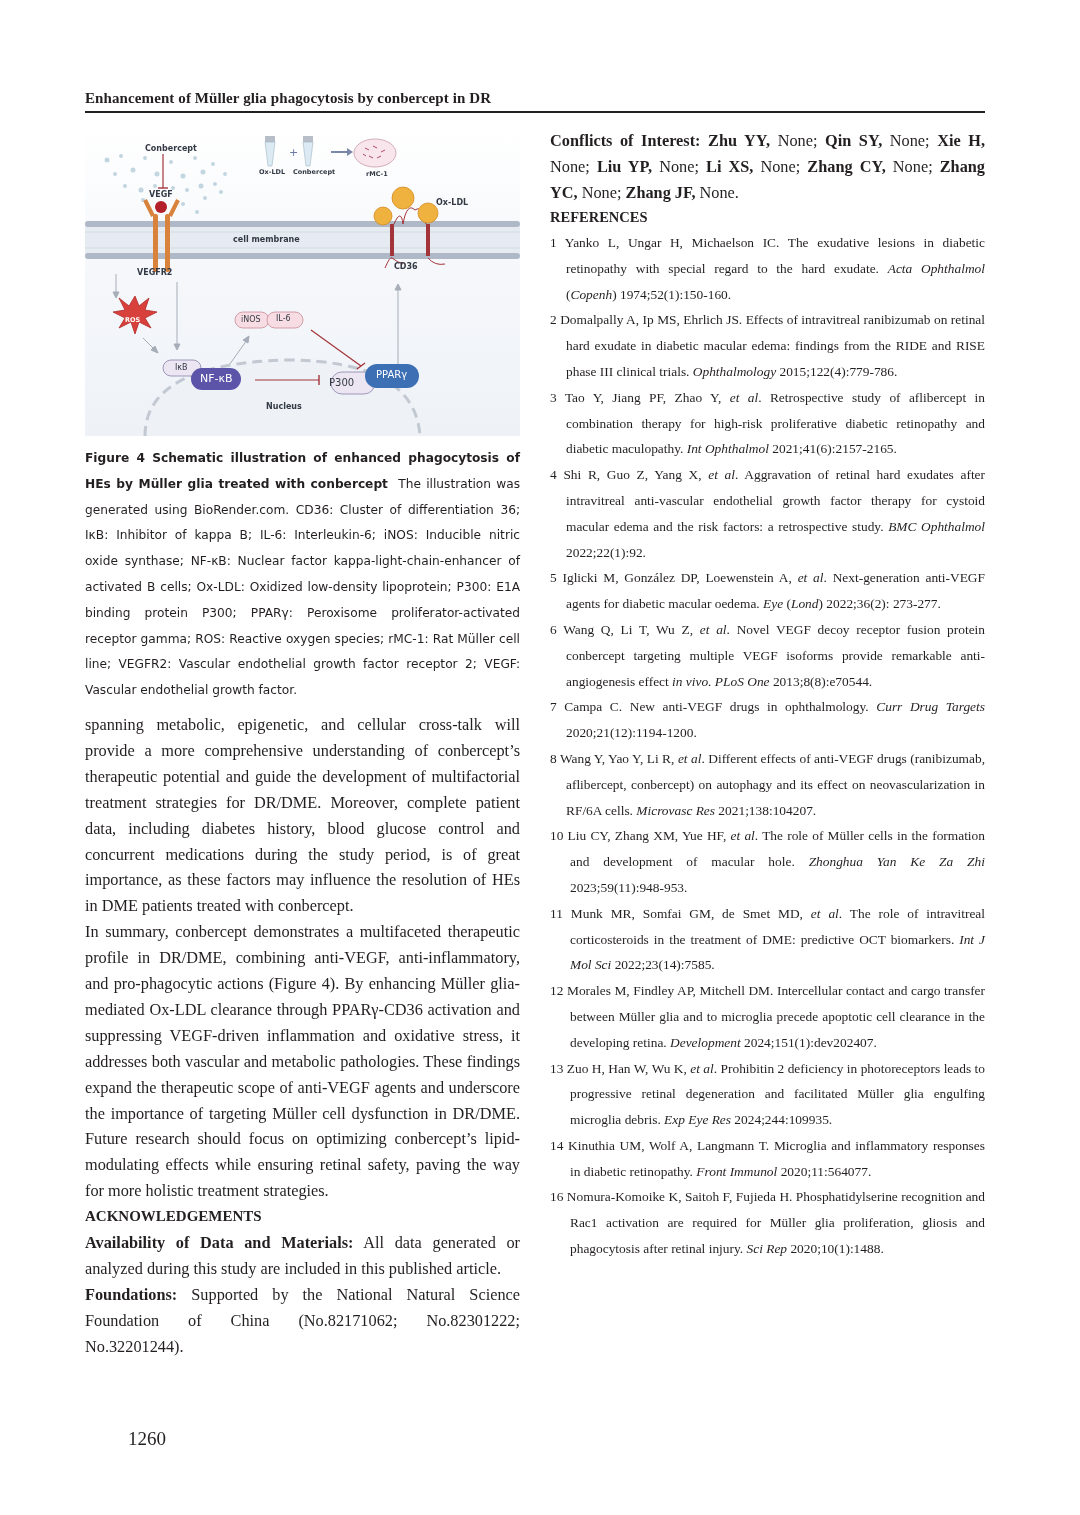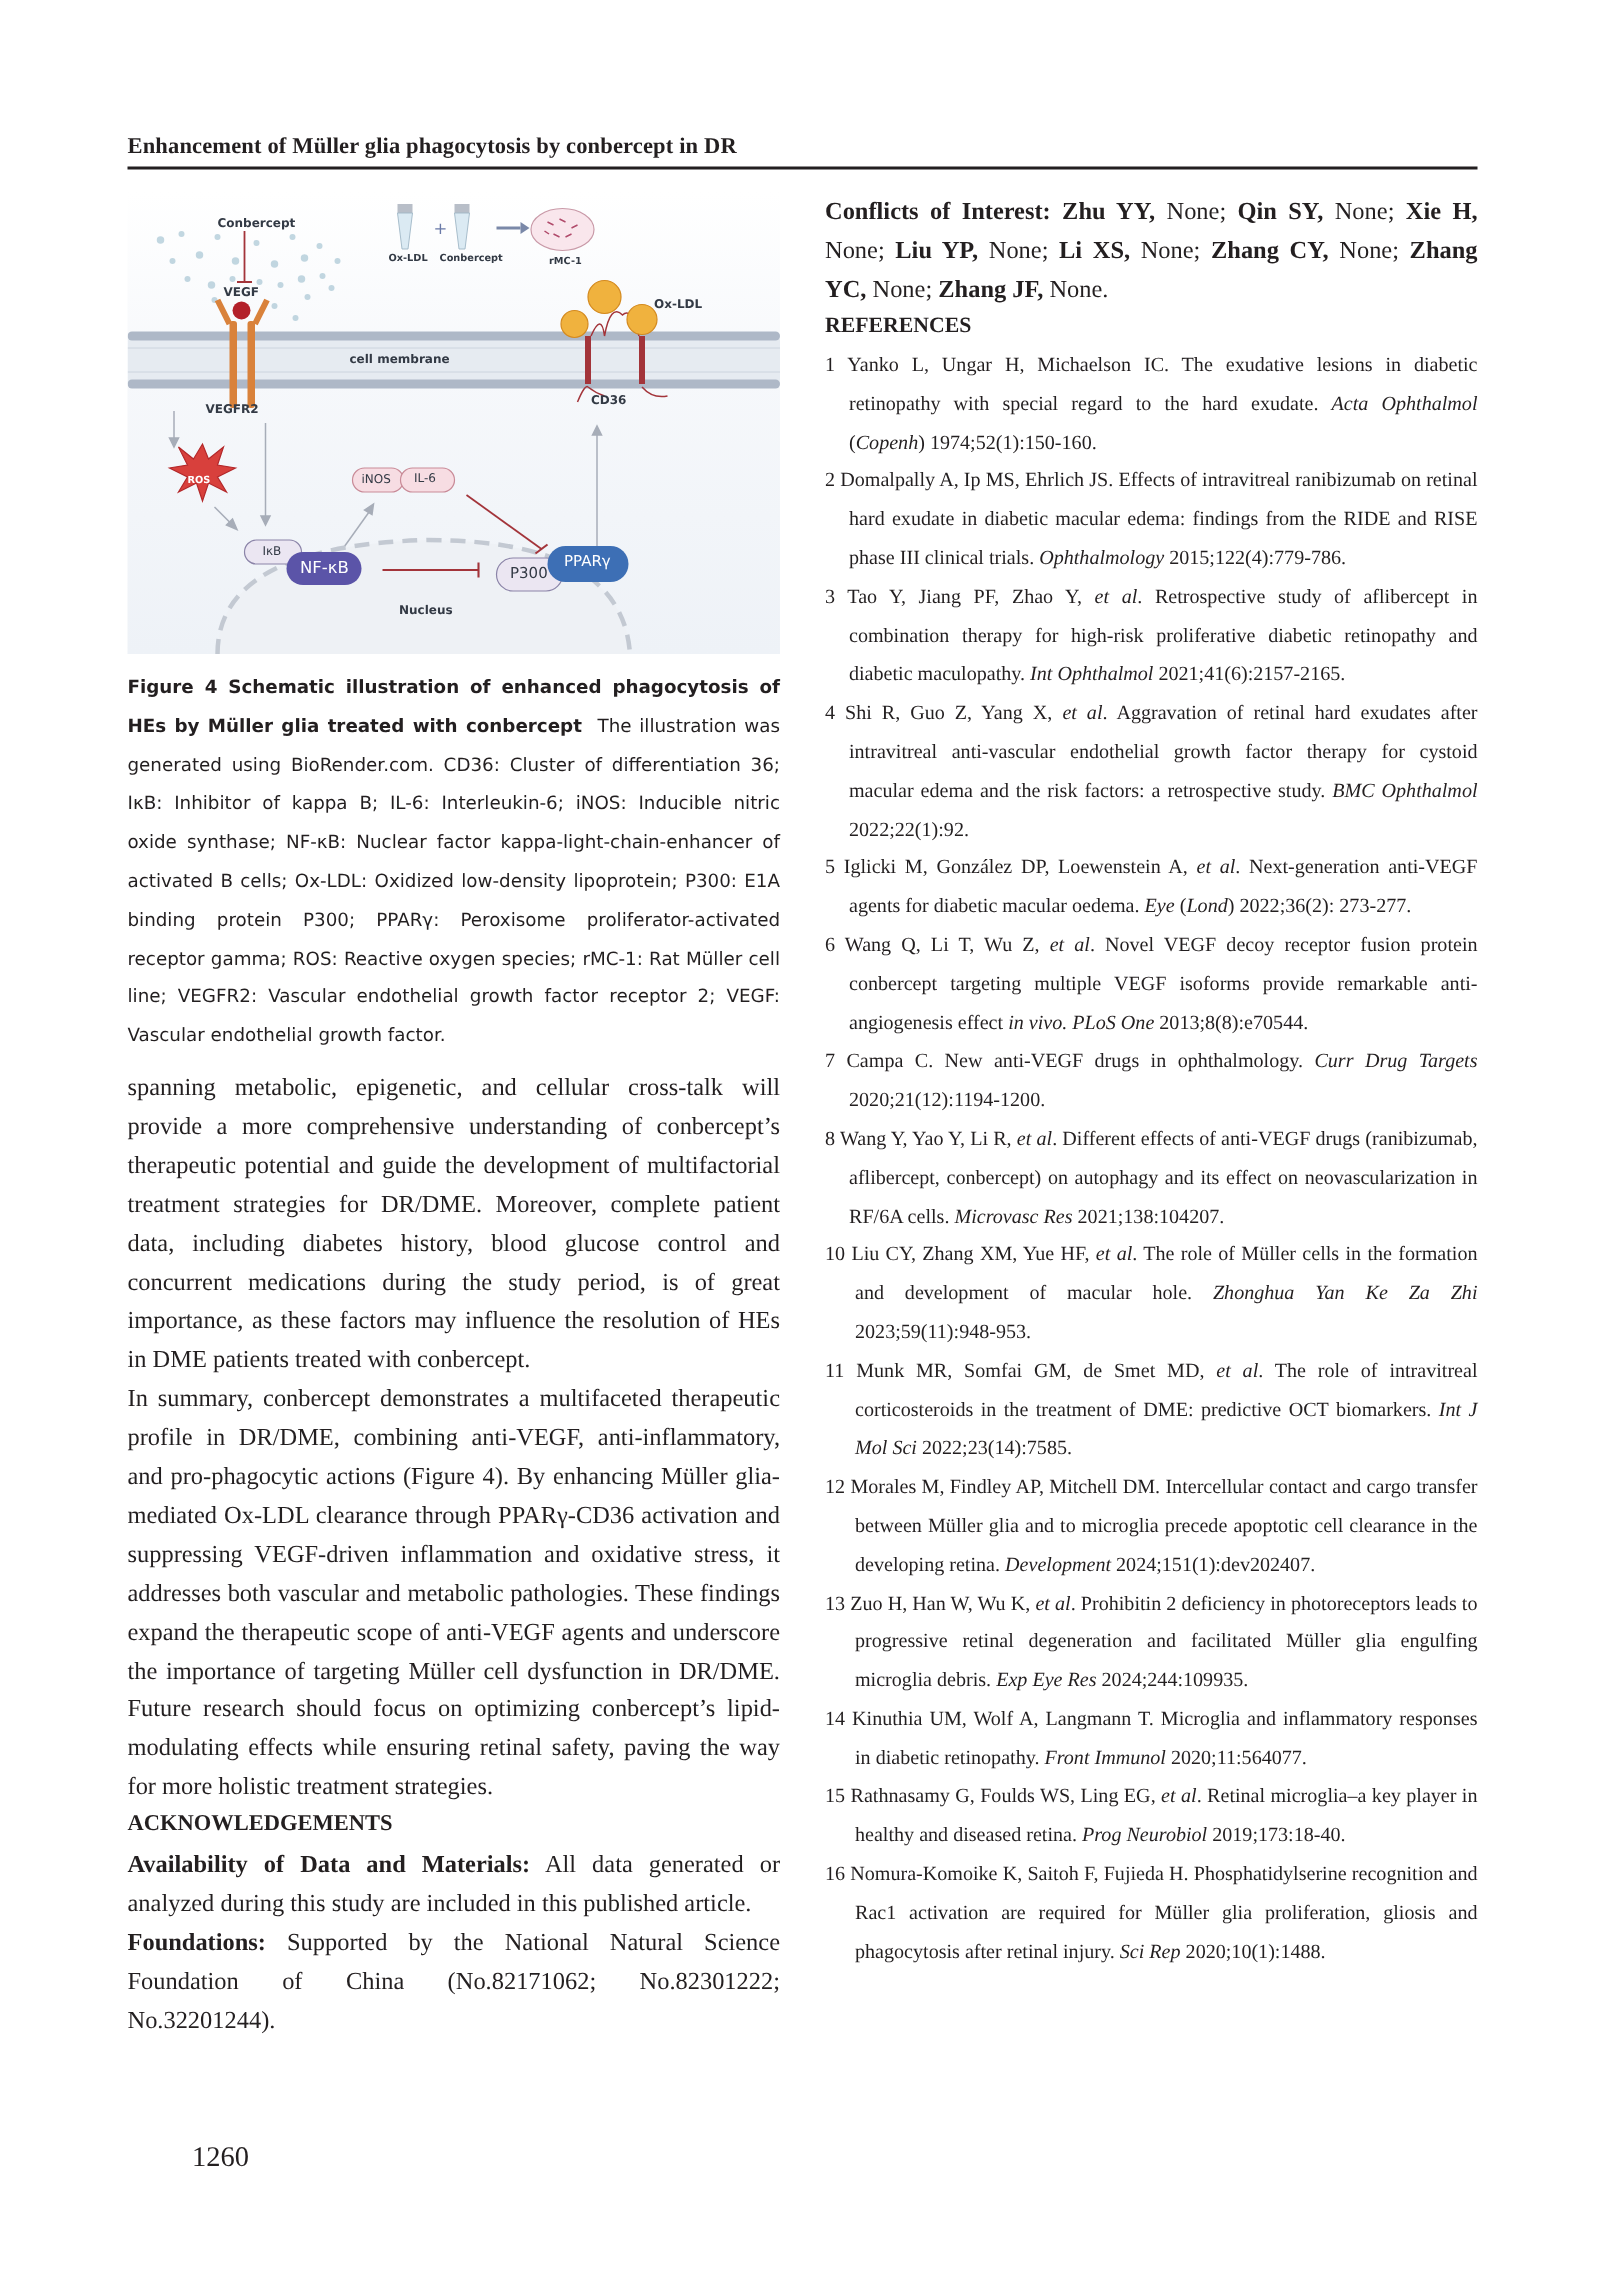--- a/index.html
+++ b/index.html
@@ -168,21 +168,21 @@
     <span class="fig-label" style="left:208px;top:40px;font-size:6.5px;">Conbercept</span>
     <span class="fig-label" style="left:281px;top:42px;font-size:6.5px;">rMC-1</span>
     <span class="fig-label" style="left:351px;top:70px;">Ox-LDL</span>
     <span class="fig-label" style="left:148px;top:107px;">cell membrane</span>
     <span class="fig-label" style="left:309px;top:134px;">CD36</span>
     <span class="fig-label" style="left:40px;top:188px;font-size:6.5px;color:#fff;">ROS</span>
     <span class="fig-label" style="left:156px;top:187px;font-weight:normal;">iNOS</span>
     <span class="fig-label" style="left:191px;top:186px;font-weight:normal;">IL-6</span>
     <span class="fig-label" style="left:90px;top:235px;font-weight:normal;">IκB</span>
     <span class="fig-label" style="left:115px;top:244px;font-weight:normal;font-size:11px;color:#fff;">NF-κB</span>
-    <span class="fig-label" style="left:255px;top:249px;font-weight:normal;font-size:10px;">P300</span>
+    <span class="fig-label" style="left:244px;top:249px;font-weight:normal;font-size:10px;">P300</span>
     <span class="fig-label" style="left:291px;top:241px;font-weight:normal;font-size:10px;color:#fff;">PPARγ</span>
     <span class="fig-label" style="left:181px;top:274px;">Nucleus</span>
   </div>
 
   <div class="caption">
     <span class="cap-title">Figure 4 Schematic illustration of enhanced phagocytosis of HEs by Müller glia treated with conbercept</span>&nbsp;
     <span>The illustration was generated using BioRender.com. CD36: Cluster of differentiation 36; IκB: Inhibitor of kappa B; IL-6: Interleukin-6; iNOS: Inducible nitric oxide synthase; NF-κB: Nuclear factor kappa-light-chain-enhancer of activated B cells; Ox-LDL: Oxidized low-density lipoprotein; P300: E1A binding protein P300; PPARγ: Peroxisome proliferator-activated receptor gamma; ROS: Reactive oxygen species; rMC-1: Rat Müller cell line; VEGFR2: Vascular endothelial growth factor receptor 2; VEGF: Vascular endothelial growth factor.</span>
   </div>
 
   <div class="body-text">
@@ -207,18 +207,17 @@
       <li class="ref-item"><span>4</span> <span>Shi R, Guo Z, Yang X, </span><i>et al</i><span>. Aggravation of retinal hard exudates after intravitreal anti-vascular endothelial growth factor therapy for cystoid macular edema and the risk factors: a retrospective study. </span><i>BMC Ophthalmol</i><span> 2022;22(1):92.</span></li>
       <li class="ref-item"><span>5</span> <span>Iglicki M, González DP, Loewenstein A, </span><i>et al</i><span>. Next-generation anti-VEGF agents for diabetic macular oedema. </span><i>Eye</i><span> (</span><i>Lond</i><span>) 2022;36(2): 273-277.</span></li>
       <li class="ref-item"><span>6</span> <span>Wang Q, Li T, Wu Z, </span><i>et al</i><span>. Novel VEGF decoy receptor fusion protein conbercept targeting multiple VEGF isoforms provide remarkable anti-angiogenesis effect </span><i>in vivo. PLoS One</i><span> 2013;8(8):e70544.</span></li>
       <li class="ref-item"><span>7</span> <span>Campa C. New anti-VEGF drugs in ophthalmology. </span><i>Curr Drug Targets</i><span> 2020;21(12):1194-1200.</span></li>
       <li class="ref-item"><span>8</span> <span>Wang Y, Yao Y, Li R, </span><i>et al</i><span>. Different effects of anti-VEGF drugs (ranibizumab, aflibercept, conbercept) on autophagy and its effect on neovascularization in RF/6A cells. </span><i>Microvasc Res</i><span> 2021;138:104207.</span></li>
       <li class="ref-item two-digit"><span>10</span> <span>Liu CY, Zhang XM, Yue HF, </span><i>et al</i><span>. The role of Müller cells in the formation and development of macular hole. </span><i>Zhonghua Yan Ke Za Zhi</i><span> 2023;59(11):948-953.</span></li>
       <li class="ref-item two-digit"><span>11</span> <span>Munk MR, Somfai GM, de Smet MD, </span><i>et al</i><span>. The role of intravitreal corticosteroids in the treatment of DME: predictive OCT biomarkers. </span><i>Int J Mol Sci</i><span> 2022;23(14):7585.</span></li>
       <li class="ref-item two-digit"><span>12</span> <span>Morales M, Findley AP, Mitchell DM. Intercellular contact and cargo transfer between Müller glia and to microglia precede apoptotic cell clearance in the developing retina. </span><i>Development</i><span> 2024;151(1):dev202407.</span></li>
       <li class="ref-item two-digit"><span>13</span> <span>Zuo H, Han W, Wu K, </span><i>et al</i><span>. Prohibitin 2 deficiency in photoreceptors leads to progressive retinal degeneration and facilitated Müller glia engulfing microglia debris. </span><i>Exp Eye Res</i><span> 2024;244:109935.</span></li>
       <li class="ref-item two-digit"><span>14</span> <span>Kinuthia UM, Wolf A, Langmann T. Microglia and inflammatory responses in diabetic retinopathy. </span><i>Front Immunol</i><span> 2020;11:564077.</span></li>
-      <li class="ref-item two-digit"><span>15</span> <span>Rathnasamy G, Foulds WS, Ling EG, </span><i>et al</i><span>. Retinal microglia–a key player in healthy and diseased retina. </span><i>Prog Neurobiol</i><span> 2019;173:18-40.</span></li>
       <li class="ref-item two-digit"><span>16</span> <span>Nomura-Komoike K, Saitoh F, Fujieda H. Phosphatidylserine recognition and Rac1 activation are required for Müller glia proliferation, gliosis and phagocytosis after retinal injury. </span><i>Sci Rep</i><span> 2020;10(1):1488.</span></li>
     </ul>
 </div>
 
 <div class="page-number">1260</div>
 
 </body></html>

